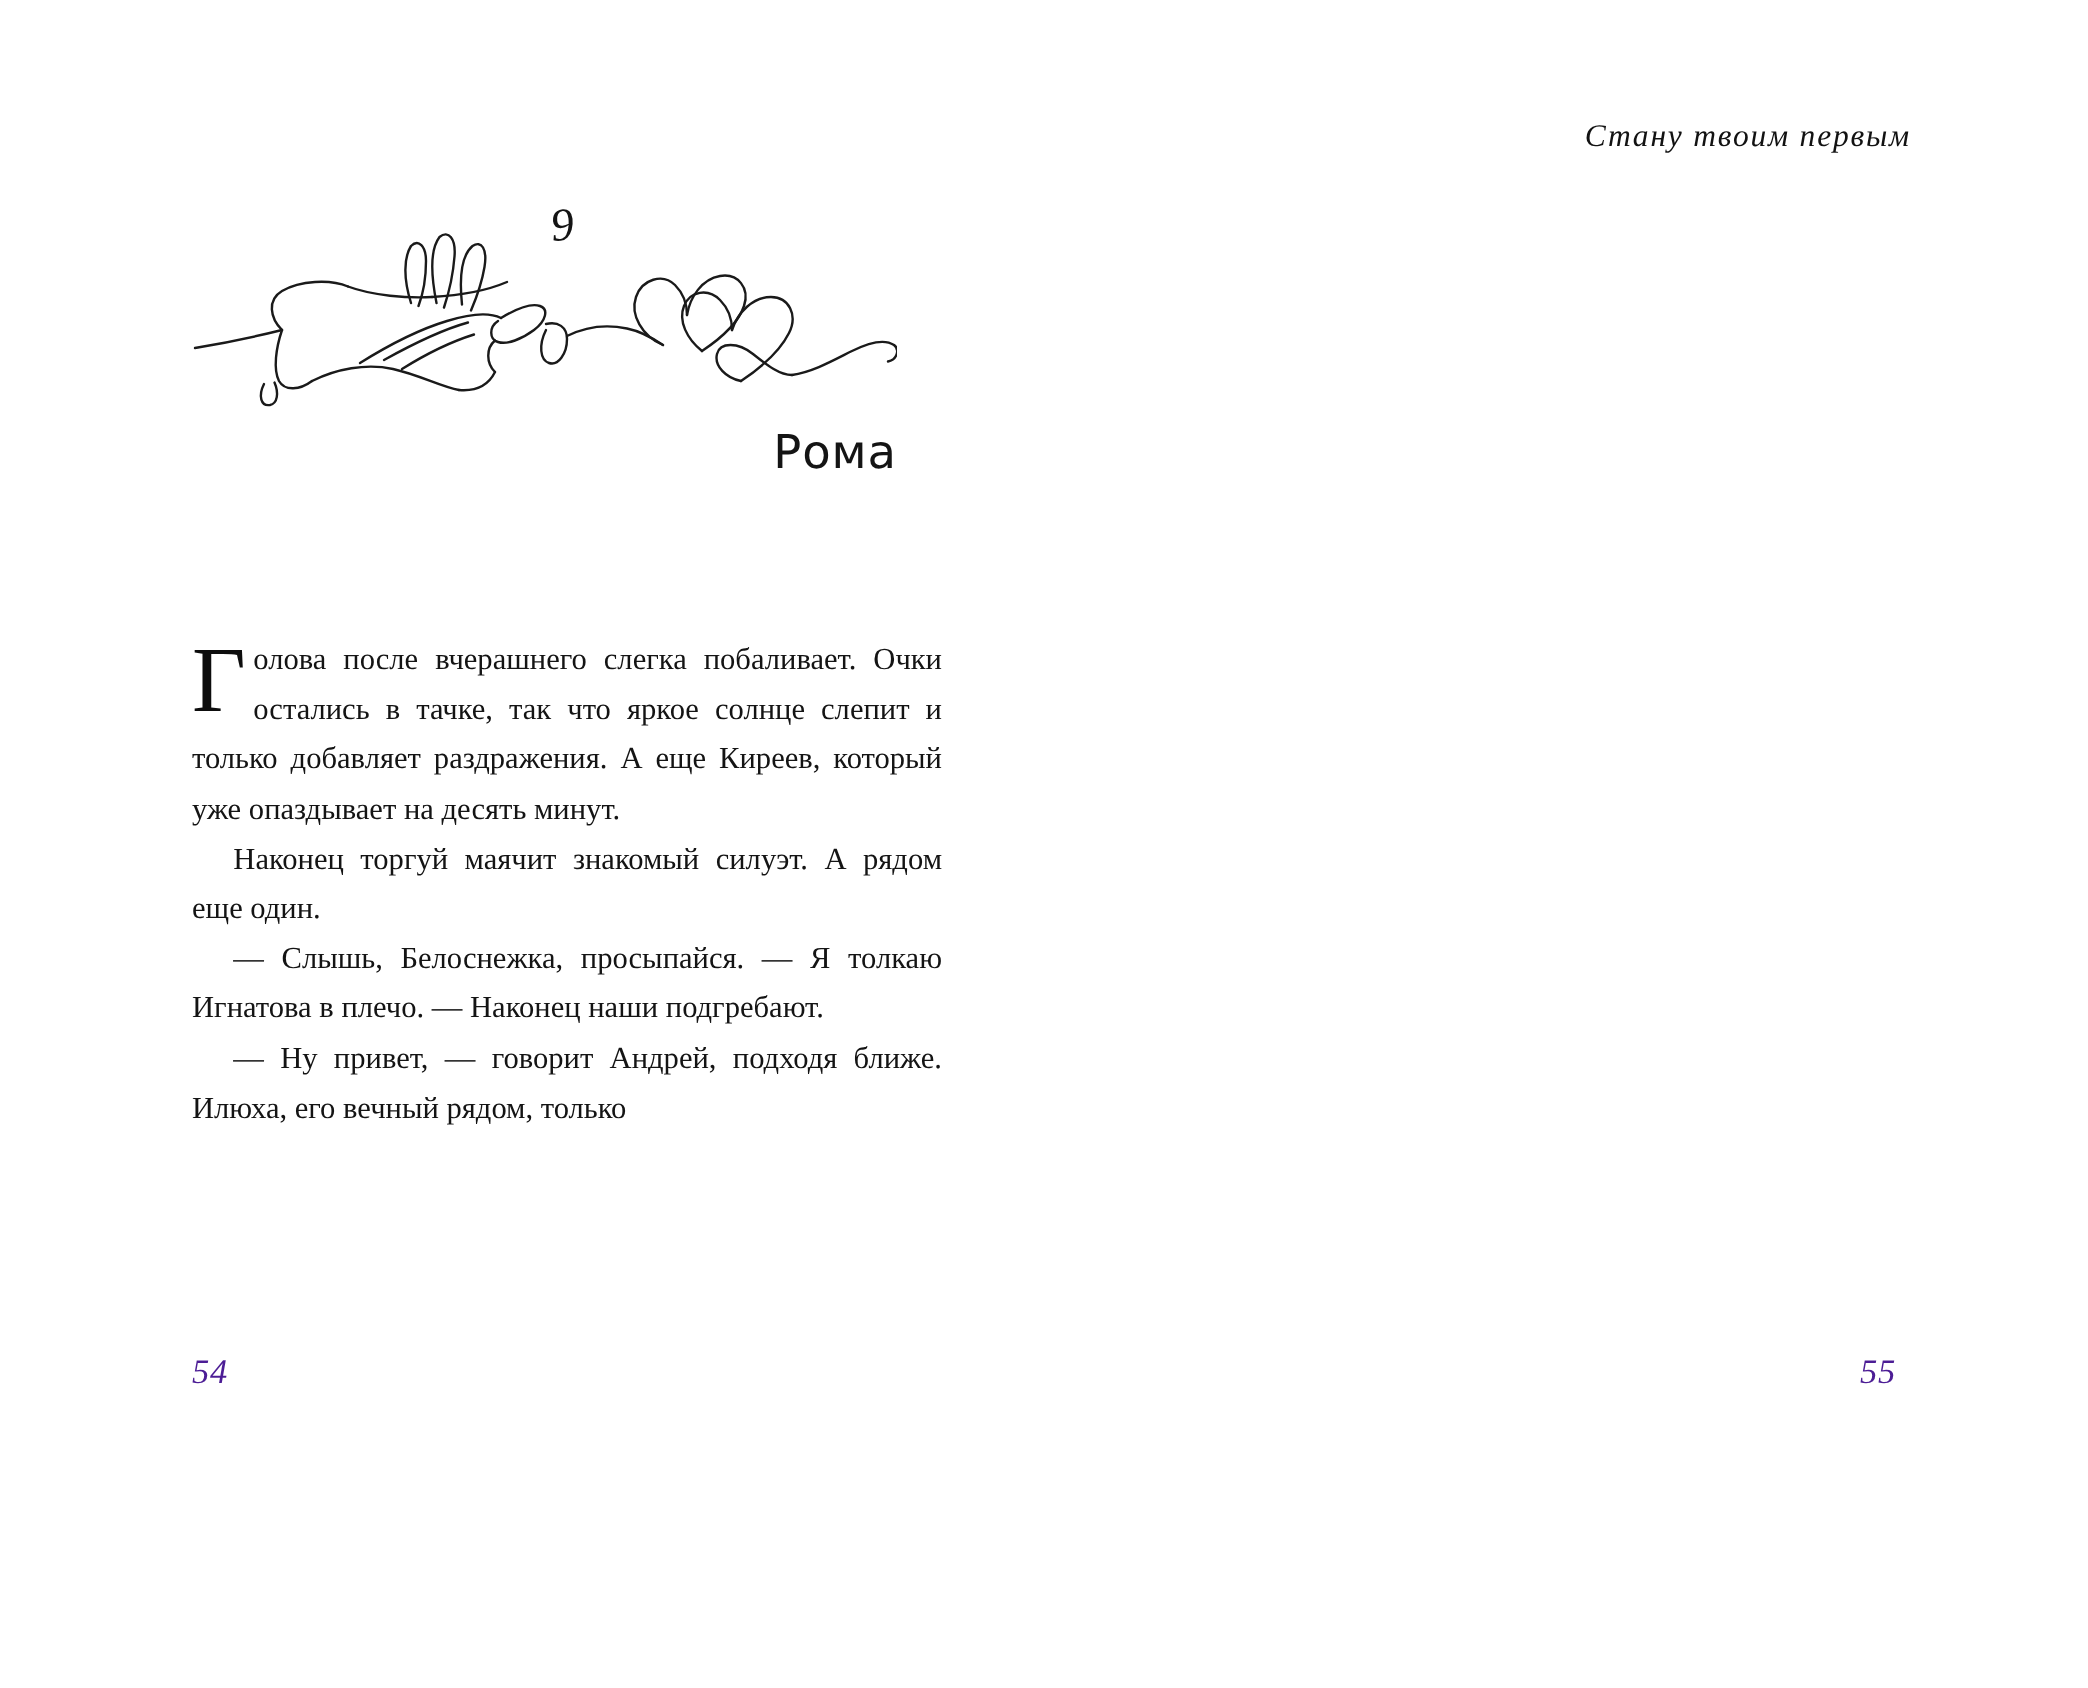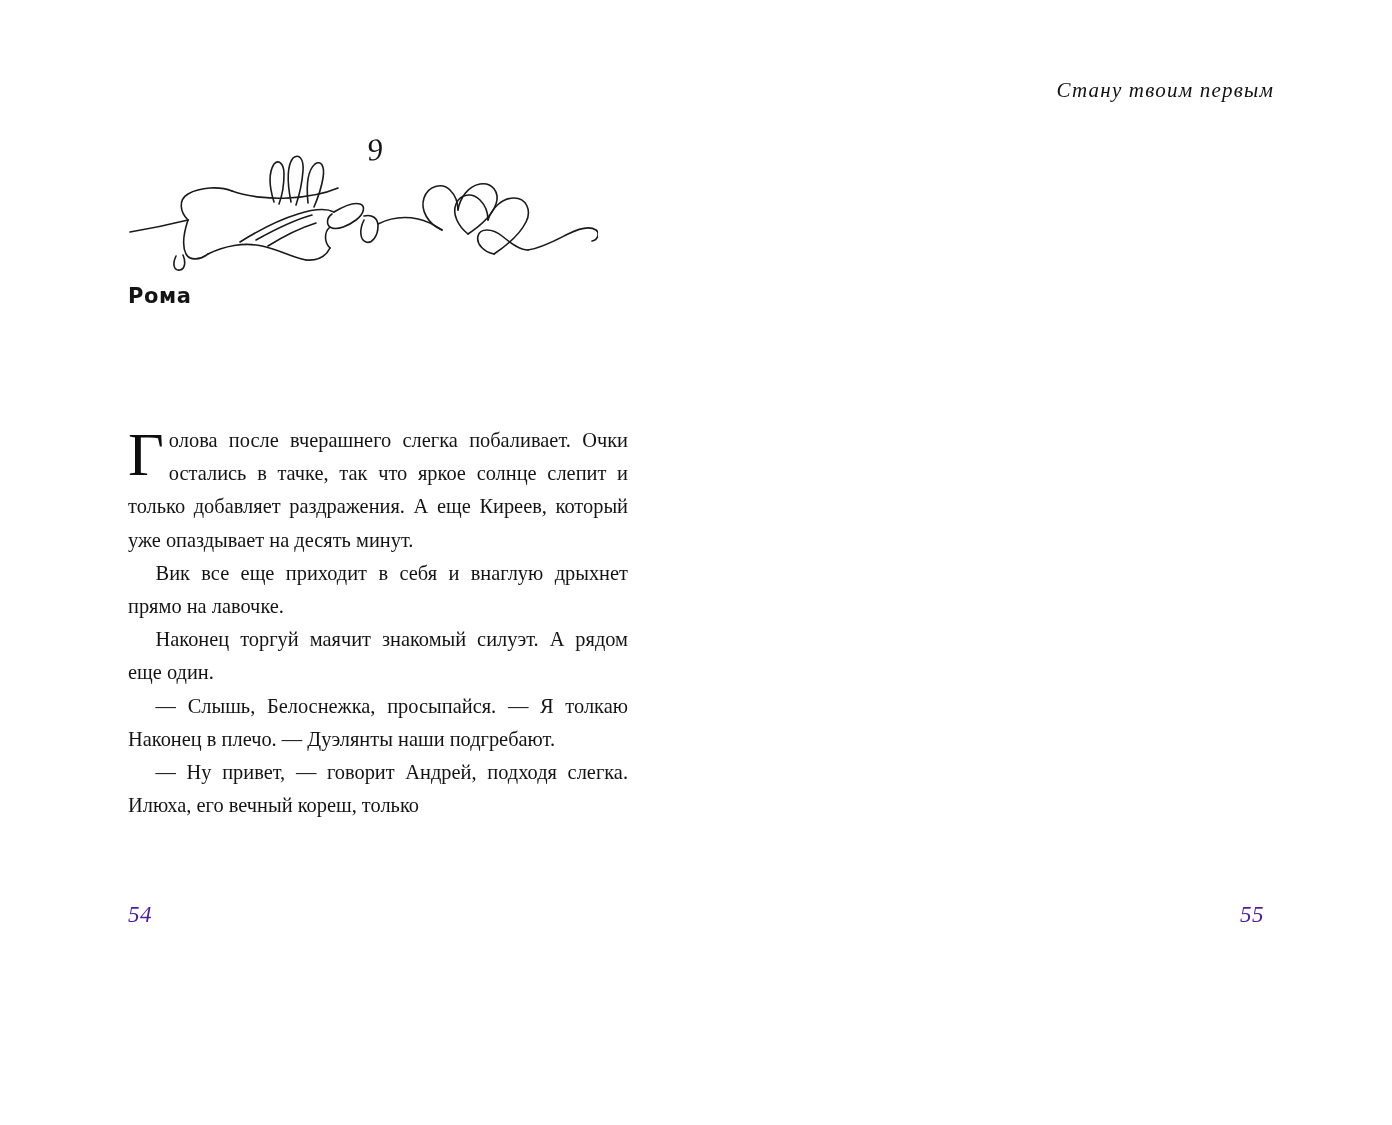--- a/index.html
+++ b/index.html
@@ -67,24 +67,24 @@
     top: 6px;
     font-family: "Liberation Serif", "DejaVu Serif", serif;
     font-style: italic;
     font-size: 31px;
     line-height: 1;
     color: #141414;
     transform: rotate(-6deg);
   }
   .chapter-title {
     margin-top: 6px;
-    text-align: left;
+    text-align: right;
     font-family: "DejaVu Sans", "Liberation Sans", sans-serif;
-    font-size: 21px;
-    font-weight: 700;
+    font-size: 31px;
+    font-weight: 400;
     letter-spacing: 0.6px;
     color: #141414;
   }
 
   
   .column {
     position: absolute;
     width: 500px;
     font-size: 20.4px;
     line-height: 33.2px;
@@ -187,24 +187,23 @@
             <path d="M400 122 C 414 120, 428 112, 440 106 C 452 100, 462 98, 468 102
                      C 472 105, 470 112, 464 113"></path>
           </g>
         </svg>
       </div>
       <div class="chapter-title">Рома</div>
     </div>
 
     <div class="column left">
       <p class="dropcap-para"><span class="dropcap">Г</span><span>олова после вчерашнего слегка побаливает. Очки остались в тачке, так что яркое солнце слепит и только добавляет раздражения. А еще Киреев, который уже опаздывает на десять минут.</span></p>
-      <p>Вик все еще приходит в себя и внаглую дрыхнет прямо на лавочке.</p>
       <p>Наконец торгуй маячит знакомый силуэт. А рядом еще один.</p>
-      <p>— Слышь, Белоснежка, просыпайся. — Я толкаю Наконец в плечо. — Дуэлянты наши подгребают.</p>
-      <p>— Ну привет, — говорит Андрей, подходя слегка. Илюха, его вечный кореш, только</p>
+      <p>— Слышь, Белоснежка, просыпайся. — Я толкаю Игнатова в плечо. — Наконец наши подгребают.</p>
+      <p>— Ну привет, — говорит Андрей, подходя ближе. Илюха, его вечный рядом, только</p>
     </div>
 
     <div class="folio left">54</div>
   </div>
 
   <div class="page page-right">
 
     <div class="running-header">Стану твоим первым</div>
 
     <div class="folio right">55</div>

